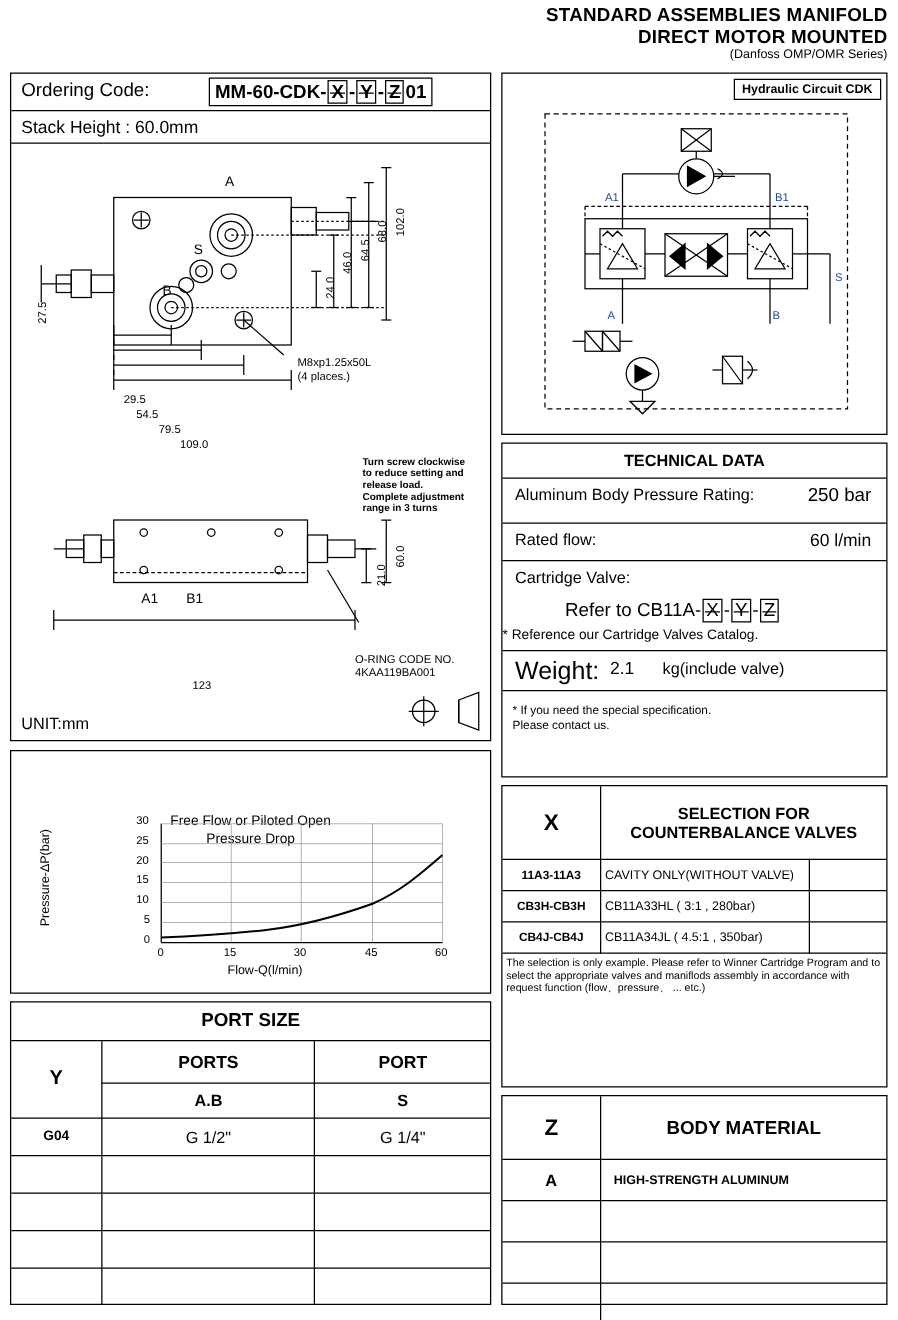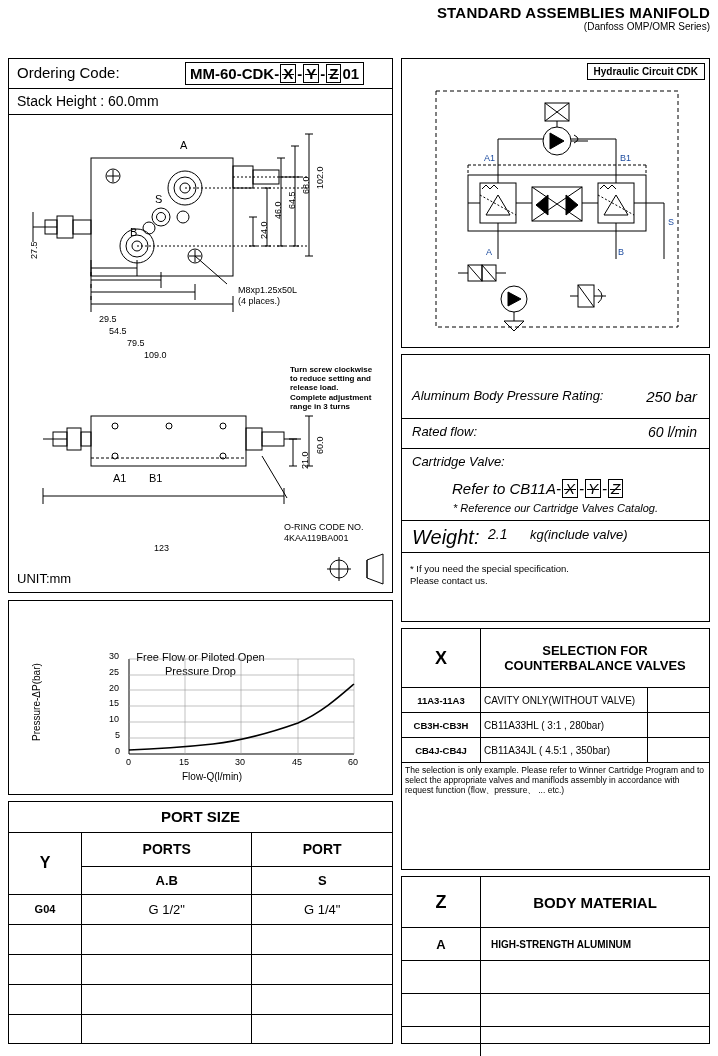--- a/index.html
+++ b/index.html
@@ -17,21 +17,21 @@
   .hdr .l3{font-size:10px;}
 
   
   .box{position:absolute;border:1px solid #000;box-sizing:border-box;background:#fff;}
   .ttl{font-weight:bold;text-align:center;}
 
   
   #leftTop{left:8px;top:58px;width:385px;height:535px;}
   .ordRow{position:absolute;left:0;top:0;width:100%;height:30px;border-bottom:1px solid #000;box-sizing:border-box;}
   .ordLbl{position:absolute;left:8px;top:5px;font-size:15px;}
-  .ordCodeBox{position:absolute;left:176px;top:3px;height:23px;border:1px solid #000;padding:1px 4px;box-sizing:border-box;
+  .ordCodeBox{position:absolute;left:158px;top:3px;height:23px;border:1px solid #000;padding:1px 4px;box-sizing:border-box;
      font-size:15px;font-weight:bold;display:flex;align-items:center;}
   .xyz{border:1px solid #000;display:inline-block;padding:0 2px;margin:0 1px;position:relative;}
   .xyz::after{content:"";position:absolute;left:1px;top:50%;width:calc(100% - 2px);height:1px;background:#000;}
   .stackRow{position:absolute;left:0;top:30px;width:100%;height:26px;border-bottom:1px solid #000;box-sizing:border-box;}
   .stackLbl{position:absolute;left:8px;top:4px;font-size:14px;}
   .unitLbl{position:absolute;left:8px;bottom:6px;font-size:13px;}
 
   
   .dimtext{position:absolute;font-size:9px;}
   .vtext{position:absolute;font-size:9px;transform:rotate(-90deg);transform-origin:left top;white-space:nowrap;}
@@ -49,21 +49,21 @@
   table.t{border-collapse:collapse;width:100%;height:100%;font-size:12px;}
   table.t td,table.t th{border:1px solid #000;text-align:center;padding:2px 3px;}
 
   
   #circBox{left:401px;top:58px;width:309px;height:290px;}
   .circTag{position:absolute;right:4px;top:4px;border:1px solid #000;background:#fff;padding:2px 6px;font-size:10px;font-weight:bold;}
 
   
   #techBox{left:401px;top:354px;width:309px;height:268px;}
   .tdTitle{position:absolute;left:0;top:0;width:100%;height:28px;line-height:28px;border-bottom:1px solid #000;box-sizing:border-box;font-size:13px;}
-  .tdRow{position:absolute;left:0;width:100%;box-sizing:border-box;border-bottom:1px solid #000;font-size:13px;font-style:italic;}
+  .tdRow{position:absolute;left:0;width:100%;box-sizing:border-box;border-bottom:1px solid #000;font-size:13px;}
   .tdRow span.lbl{position:absolute;left:10px;top:5px;}
   .tdRow span.val{position:absolute;right:12px;top:5px;}
   .footNote{position:absolute;left:8px;bottom:6px;font-size:9.5px;line-height:1.25;}
 
   
   #xBox{left:401px;top:628px;width:309px;height:242px;}
   .xtab{border-collapse:collapse;width:100%;font-size:10px;}
   .xtab td{border:1px solid #000;padding:2px 3px;}
   .xnote{font-size:8.5px;line-height:1.2;padding:3px 4px;}
 
@@ -73,20 +73,21 @@
   .ztab td{border:1px solid #000;padding:3px;height:22px;}
   svg{display:block;}
 </style>
 </head>
 <body>
 
 <div class="page">
 
   <div class="hdr">
     <div class="l1">STANDARD ASSEMBLIES MANIFOLD</div>
+    <div class="l2">DIRECT MOTOR MOUNTED</div>
     <div class="l3">(Danfoss OMP/OMR Series)</div>
   </div>
 
   <div class="box" id="leftTop">
 
     <div class="ordRow">
       <span class="ordLbl">Ordering Code:</span>
       <span class="ordCodeBox">
         <span>MM-60-CDK-</span>
           <span class="xyz">X</span>
@@ -401,37 +402,38 @@
       </g>
       <text x="82" y="78" font-size="9" fill="#1b4a9e" font-family="Liberation Sans">A1</text>
       <text x="218" y="78" font-size="9" fill="#1b4a9e" font-family="Liberation Sans">B1</text>
       <text x="84" y="172" font-size="9" fill="#1b4a9e" font-family="Liberation Sans">A</text>
       <text x="216" y="172" font-size="9" fill="#1b4a9e" font-family="Liberation Sans">B</text>
       <text x="266" y="142" font-size="9" fill="#1b4a9e" font-family="Liberation Sans">S</text>
     </svg>
   </div>
 
   <div class="box" id="techBox">
+    <div class="tdTitle ttl">TECHNICAL DATA</div>
 
     <div class="tdRow" style="top:28px;height:36px;">
       <span class="lbl">Aluminum Body Pressure Rating:</span>
       <span class="val" style="font-size:15px;">250 bar</span>
     </div>
 
     <div class="tdRow" style="top:64px;height:30px;">
       <span class="lbl">Rated flow:</span>
       <span class="val" style="font-size:14px;">60    l/min</span>
     </div>
 
     <div class="tdRow" style="top:94px;height:72px;">
       <span class="lbl">Cartridge Valve:</span>
       <div style="position:absolute;left:50px;top:30px;font-size:15px;">
         <span>Refer to CB11A-</span><span class="xyz">X</span><span>-</span><span class="xyz">Y</span><span>-</span><span class="xyz">Z</span>
       </div>
-      <div style="position:absolute;left:0;top:53px;width:100%;text-align:center;font-size:11px;">* Reference our Cartridge Valves Catalog.</div>
+      <div style="position:absolute;left:0;top:53px;width:100%;text-align:left;font-size:11px;">* Reference our Cartridge Valves Catalog.</div>
     </div>
 
     <div class="tdRow" style="top:166px;height:32px;">
       <span class="lbl" style="font-size:20px;">Weight:</span>
       <span style="position:absolute;left:86px;top:5px;font-size:14px;">2.1</span>
       <span style="position:absolute;left:128px;top:6px;font-size:13px;">kg(include valve)</span>
     </div>
 
     <div class="footNote" style="white-space:pre-line;bottom:auto;top:208px;">* If you need the special specification.
   Please contact us.</div>

